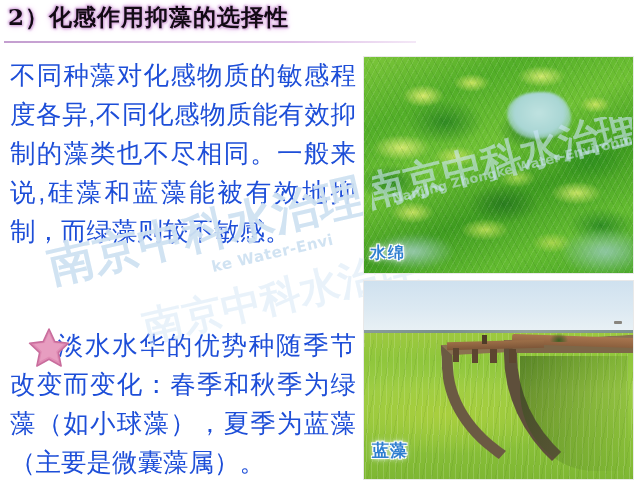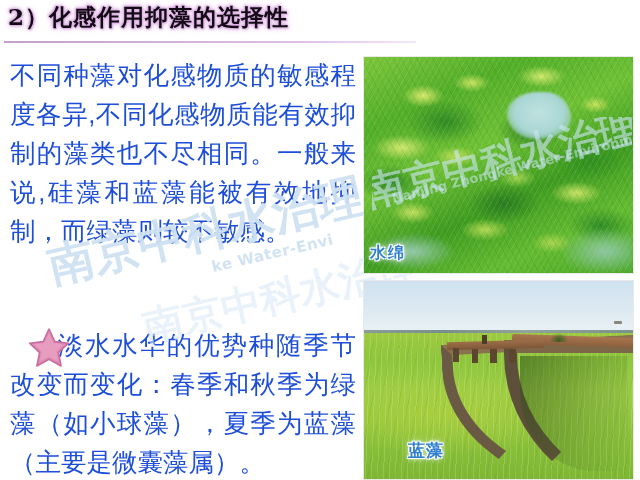--- a/index.html
+++ b/index.html
@@ -191,21 +191,21 @@
   .caption{
     position:absolute;
     font-family:"DejaVu Serif","Liberation Serif",serif;
     font-weight:700;font-size:16px;letter-spacing:2px;
     color:#2f7fd0;
     text-shadow:
       0 0 2px #ffffff, 0 0 4px #ffffff, 0 0 7px #eaf5ff,
       1px 1px 0 #ffffff, -1px 1px 0 #ffffff, 1px -1px 0 #ffffff, -1px -1px 0 #ffffff;
   }
   #caption-top{left:6px;top:186px;}
-  #caption-bottom{left:8px;top:158px;font-size:17px;letter-spacing:1px;padding-left:36px;}
+  #caption-bottom{left:8px;top:158px;font-size:17px;letter-spacing:1px;}
 
   
   #wm-img{
     position:absolute;left:8px;top:60px;width:260px;height:120px;
     pointer-events:none;overflow:hidden;
   }
   #wm-img-cn{
     position:absolute;left:0px;top:48px;font-size:40px;font-weight:700;
     font-family:"DejaVu Serif","Liberation Serif",serif;
     color:rgba(205,230,248,.60);white-space:nowrap;

